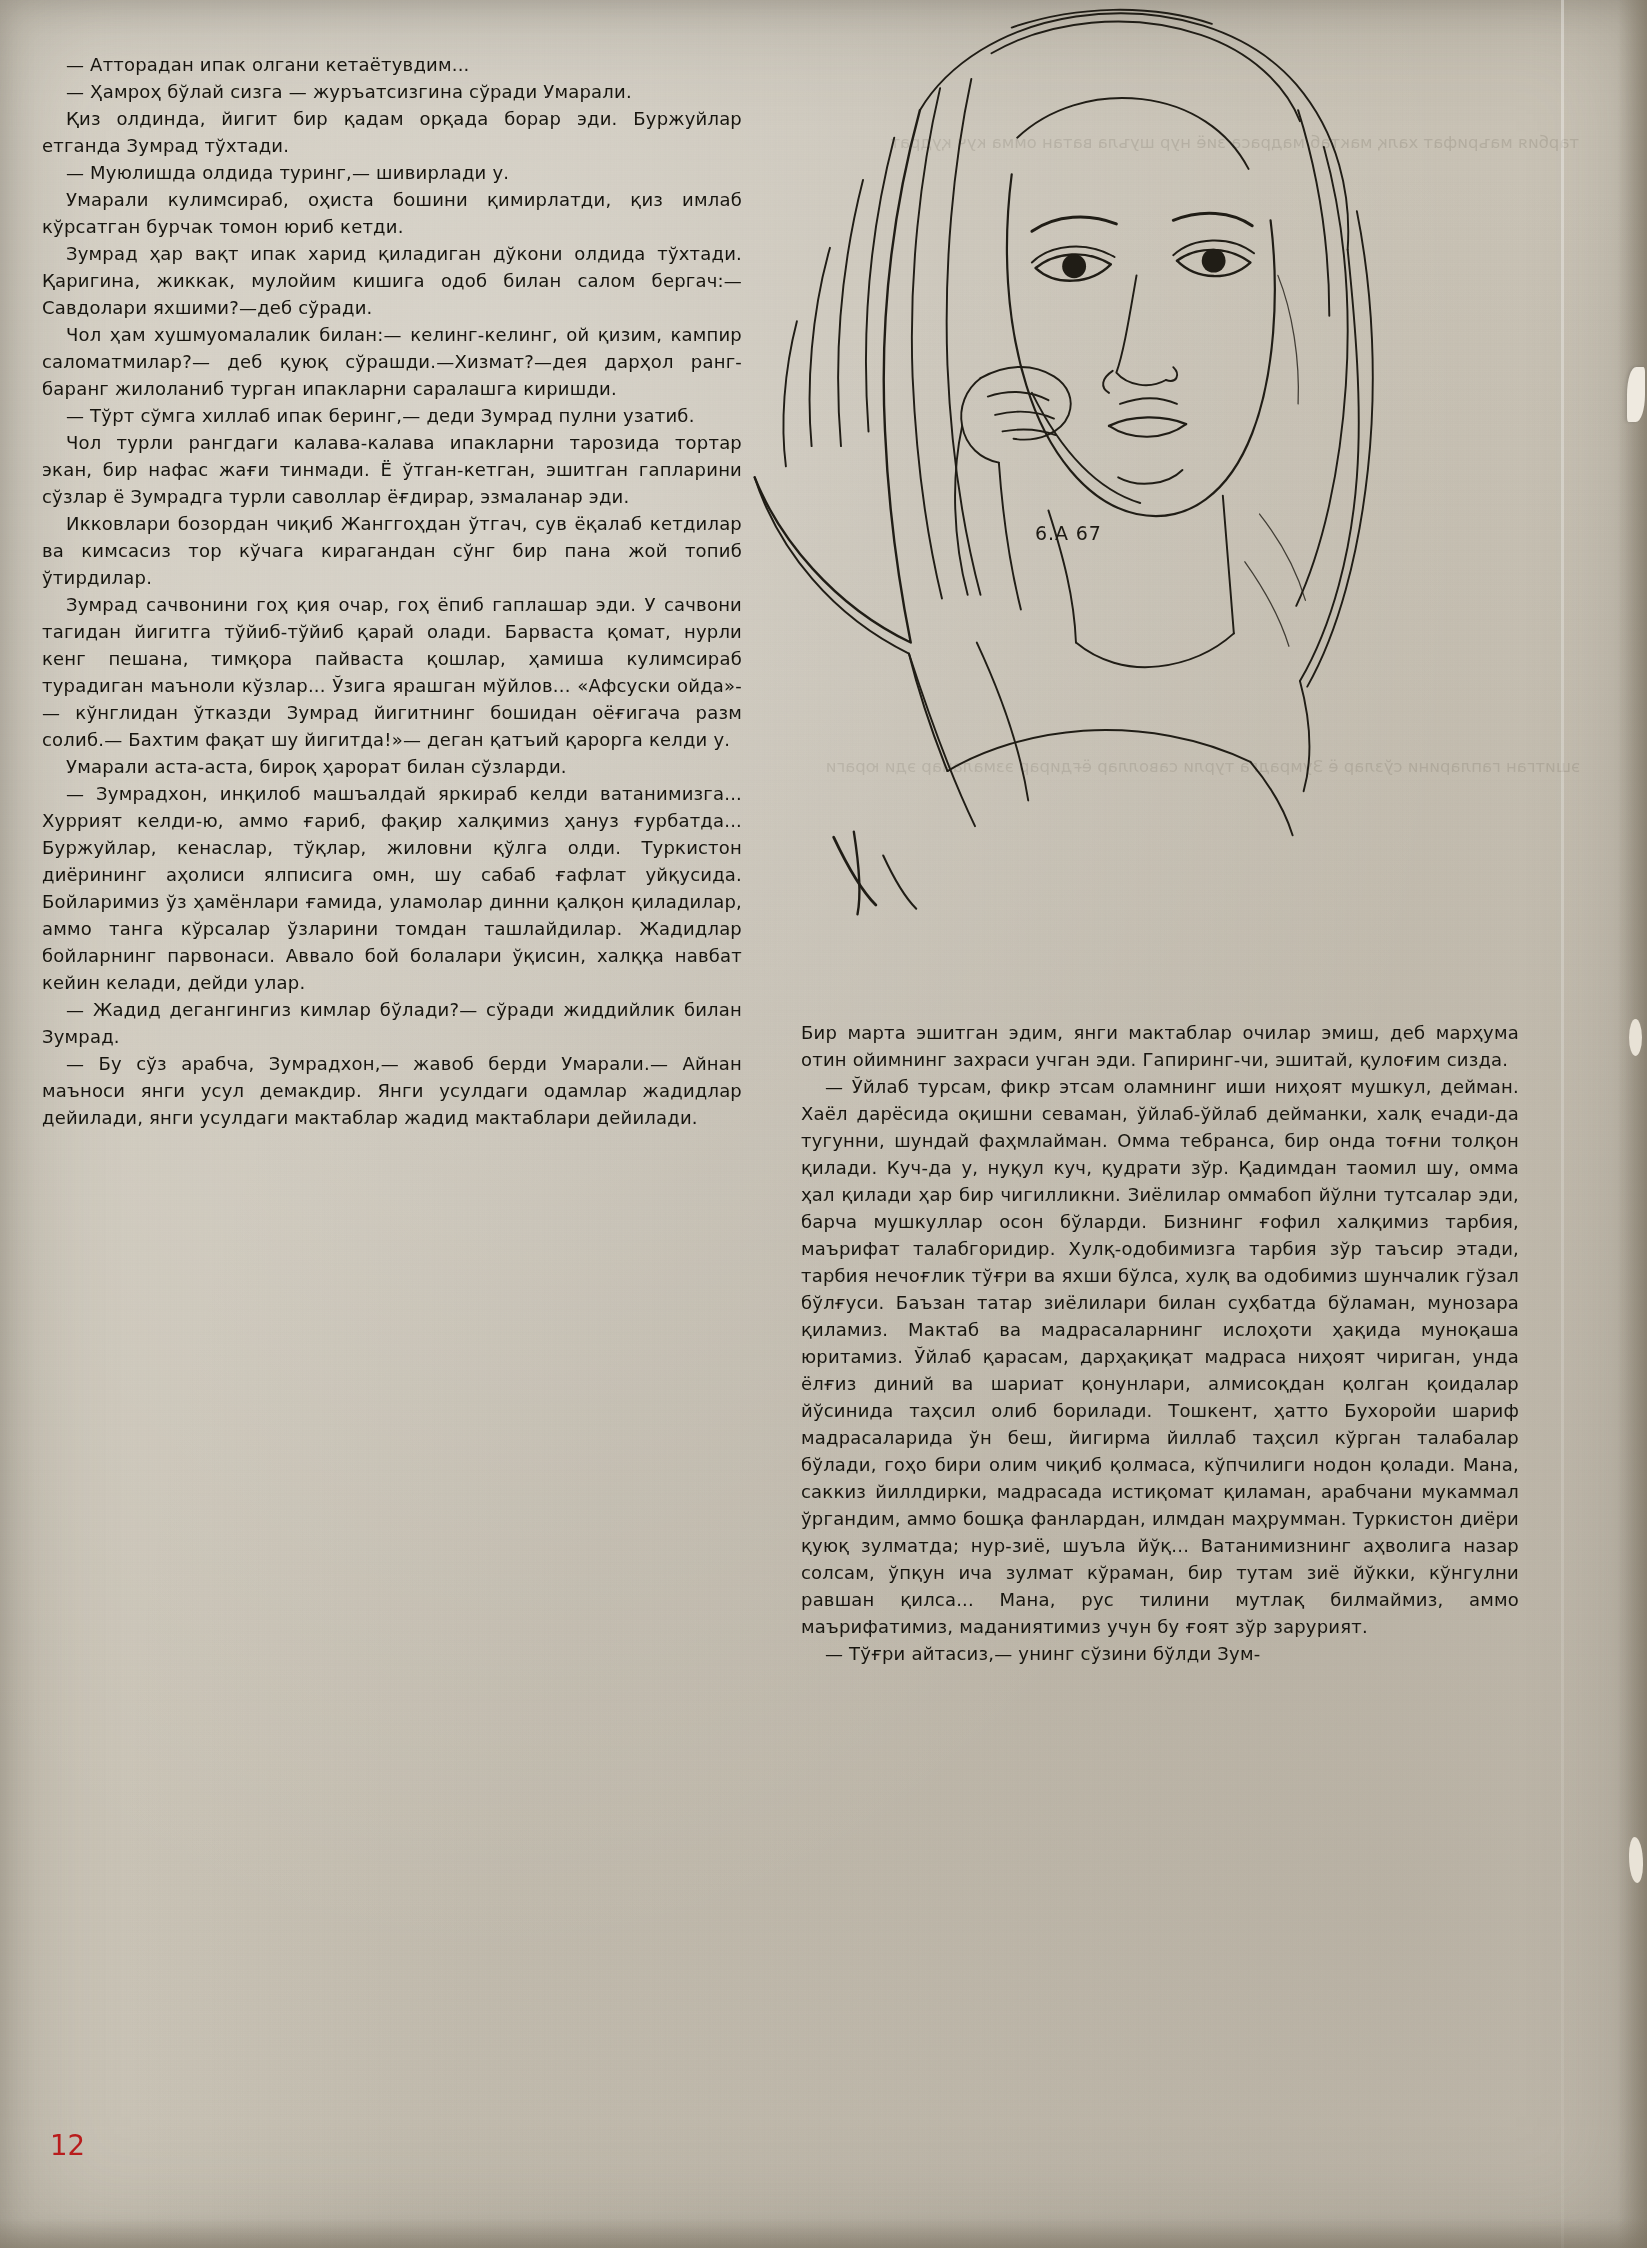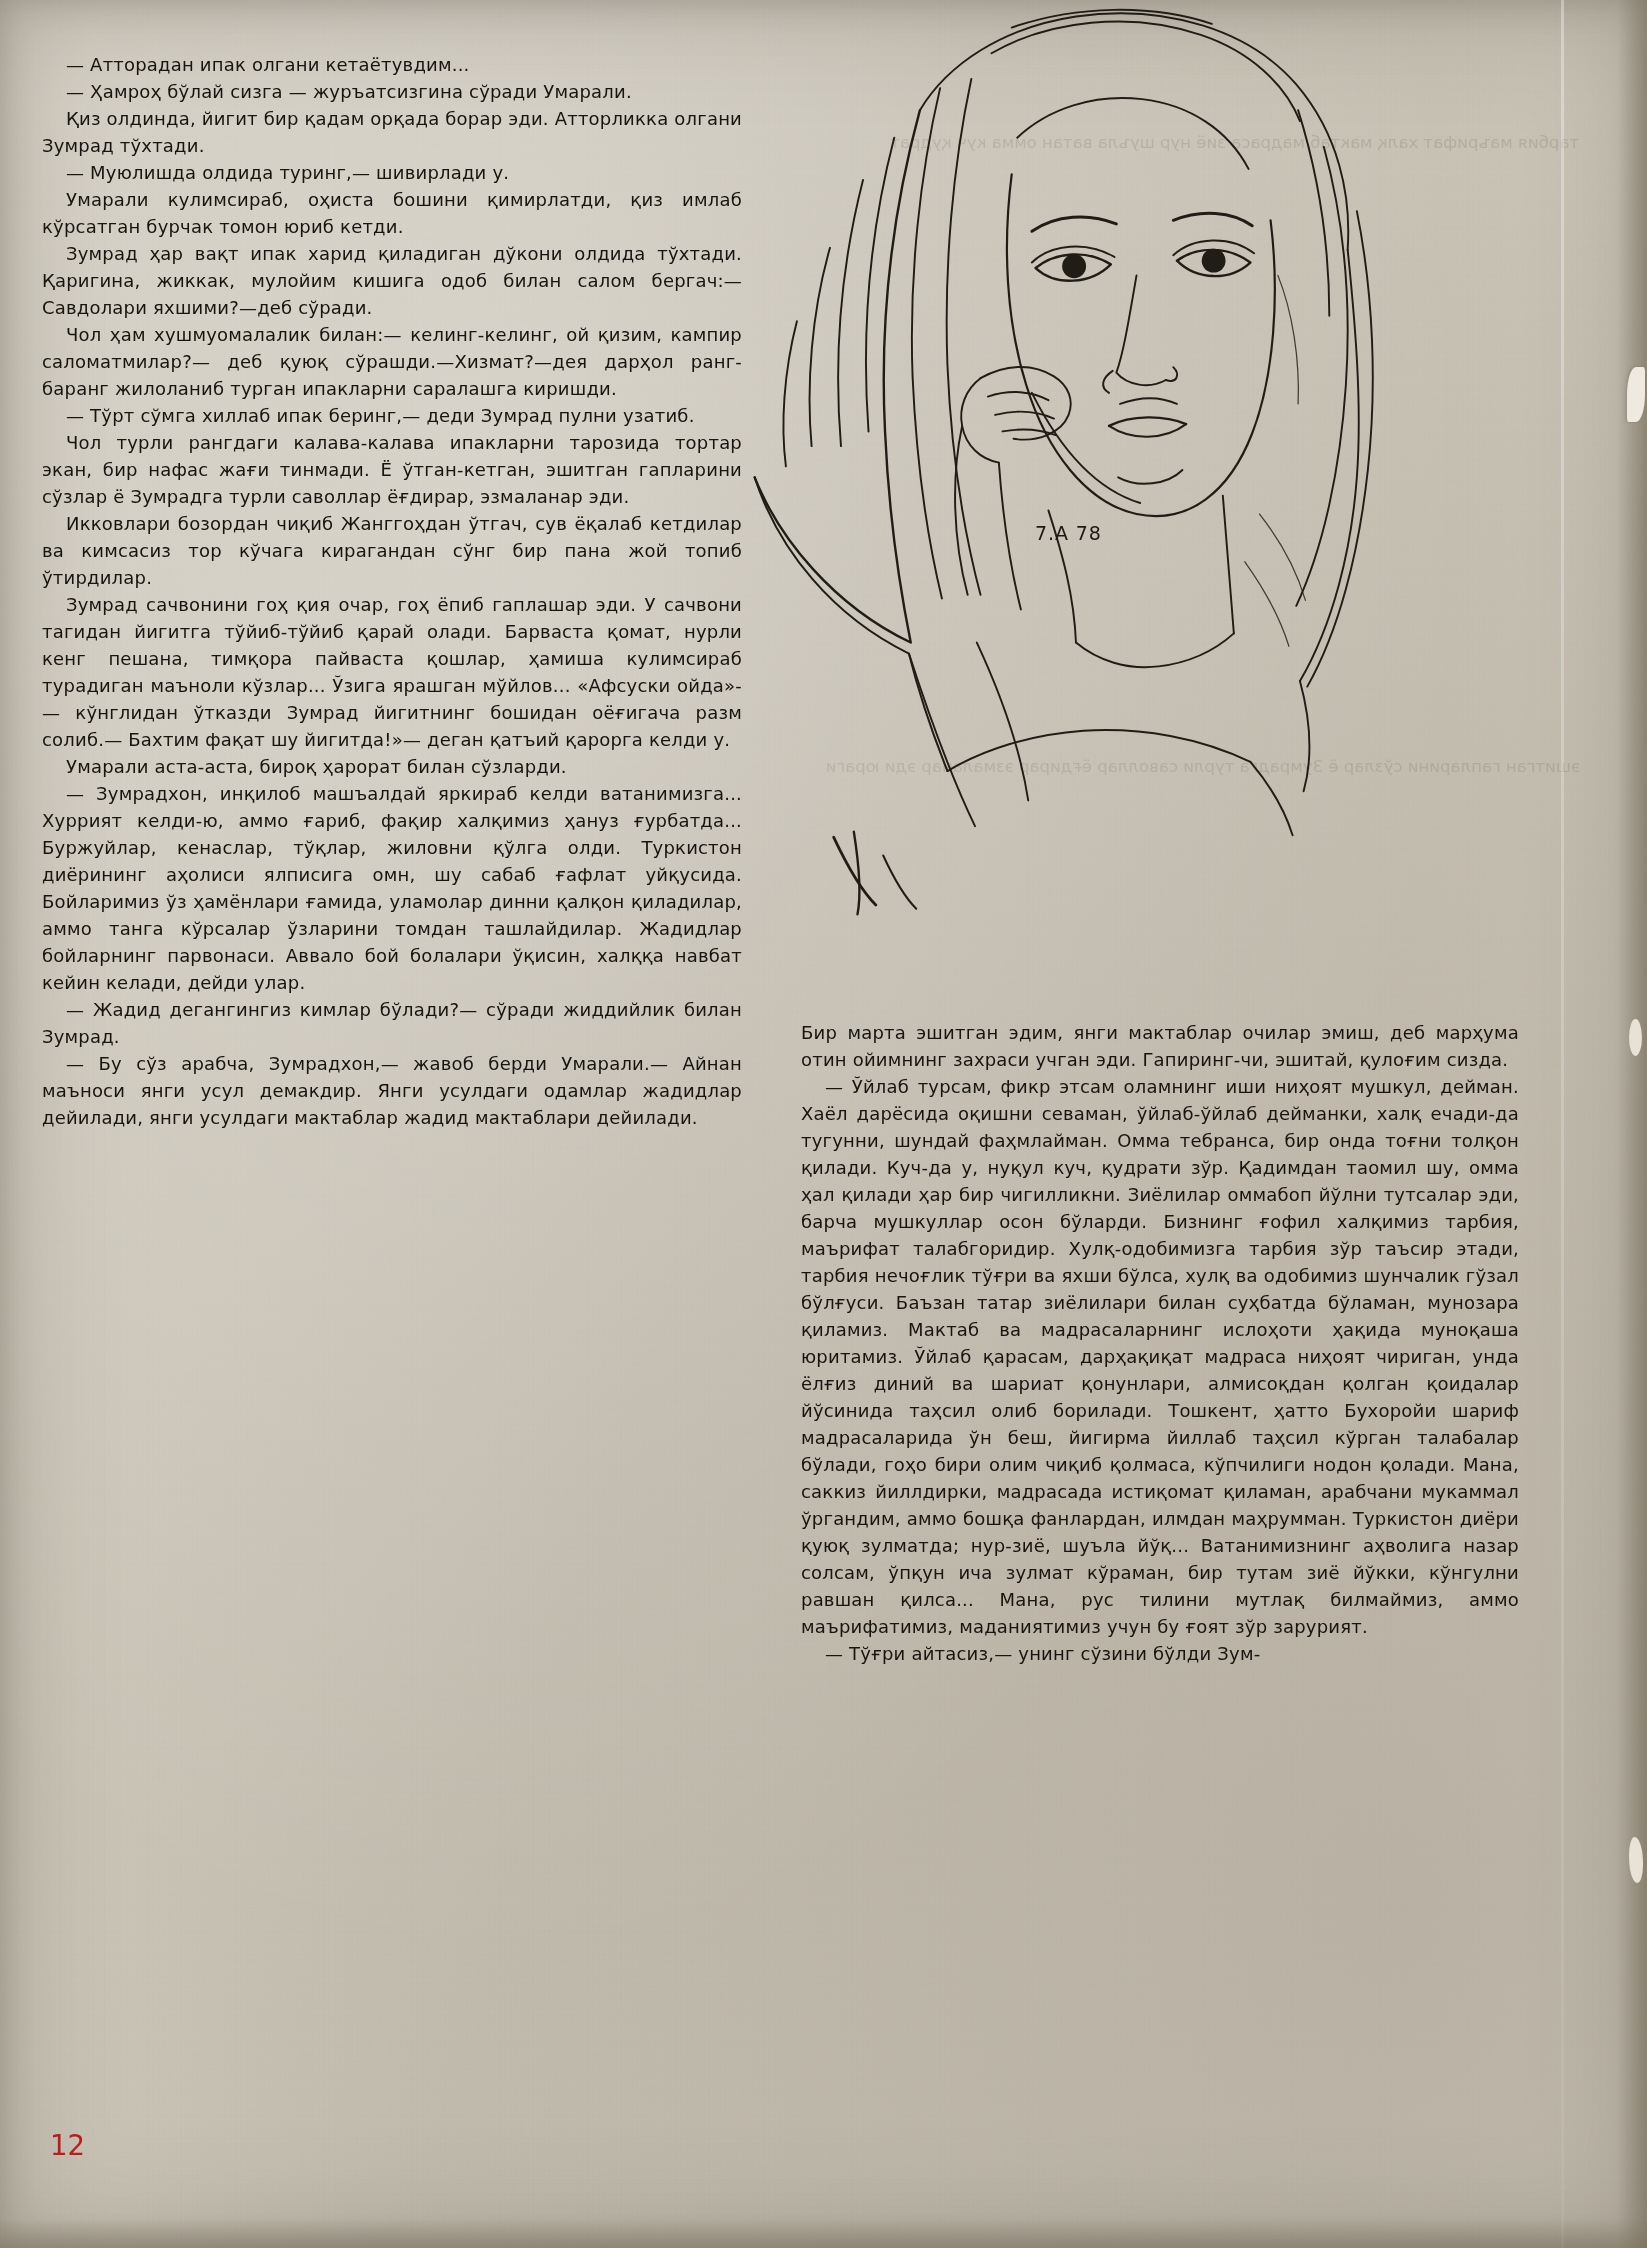--- a/index.html
+++ b/index.html
@@ -228,27 +228,27 @@
       <path d="M236 912 C252 946 268 972 282 986" stroke-width="3"></path>
       <path d="M258 906 C264 944 266 976 262 996" stroke-width="2.6"></path>
       <path d="M290 932 C302 958 314 978 326 990" stroke-width="2.2"></path>
 
       <g stroke-width="1.4" opacity=".8">
         <path d="M720 300 C736 340 744 392 742 440"></path>
         <path d="M700 560 C722 588 740 620 750 654"></path>
         <path d="M684 612 C704 640 722 672 732 704"></path>
       </g>
     </svg>
-    <div style="position:absolute; left:418px; top:522px; font-family:'DejaVu Sans', sans-serif; font-size:19px; color:#1d1a14; letter-spacing:0.9px;">7.A 78</div>
+    <div style="position:absolute; left:418px; top:522px; font-family:'DejaVu Sans', sans-serif; font-size:19px; color:#1d1a14; letter-spacing:0.9px;">6.A 67</div>
   </div>
 
   <div class="col" id="col-left">
     <p>— Атторадан ипак олгани кетаётувдим...</p>
     <p>— Ҳамроҳ бўлай сизга — журъатсизгина сўради Умарали.</p>
-    <p>Қиз олдинда, йигит бир қадам орқада борар эди. Атторликка олгани Зумрад тўхтади.</p>
+    <p>Қиз олдинда, йигит бир қадам орқада борар эди. Буржуйлар етганда Зумрад тўхтади.</p>
     <p>— Муюлишда олдида туринг,— шивирлади у.</p>
     <p>Умарали кулимсираб, оҳиста бошини қимирлатди, қиз имлаб кўрсатган бурчак томон юриб кетди.</p>
     <p>Зумрад ҳар вақт ипак харид қиладиган дўкони олдида тўхтади. Қаригина, жиккак, мулойим кишига одоб билан салом бергач:—Савдолари яхшими?—деб сўради.</p>
     <p>Чол ҳам хушмуомалалик билан:— келинг-келинг, ой қизим, кампир саломатмилар?— деб қуюқ сўрашди.—Хизмат?—дея дарҳол ранг-баранг жилоланиб турган ипакларни саралашга киришди.</p>
     <p>— Тўрт сўмга хиллаб ипак беринг,— деди Зумрад пулни узатиб.</p>
     <p>Чол турли рангдаги калава-калава ипакларни тарозида тортар экан, бир нафас жағи тинмади. Ё ўтган-кетган, эшитган гапларини сўзлар ё Зумрадга турли саволлар ёғдирар, эзмаланар эди.</p>
     <p>Икковлари бозордан чиқиб Жанггоҳдан ўтгач, сув ёқалаб кетдилар ва кимсасиз тор кўчага кирагандан сўнг бир пана жой топиб ўтирдилар.</p>
     <p>Зумрад сачвонини гоҳ қия очар, гоҳ ёпиб гаплашар эди. У сачвони тагидан йигитга тўйиб-тўйиб қарай олади. Барваста қомат, нурли кенг пешана, тимқора пайваста қошлар, ҳамиша кулимсираб турадиган маъноли кўзлар... Ўзига яраш­ган мўйлов... «Афсуски ойда»-— кўнглидан ўтказди Зумрад йигитнинг бошидан оёғигача разм солиб.— Бахтим фақат шу йигитда!»— деган қатъий қарорга келди у.</p>
     <p>Умарали аста-аста, бироқ ҳарорат билан сўзларди.</p>
     <p>— Зумрадхон, инқилоб машъалдай яркираб келди ватанимизга... Хуррият келди-ю, аммо ғариб, фақир халқимиз ҳануз ғурбатда... Буржуйлар, кенаслар, тўқлар, жиловни қўлга олди. Туркистон диёрининг аҳолиси ялписига омн, шу сабаб ғафлат уйқусида. Бойларимиз ўз ҳамёнлари ғамида, уламолар динни қалқон қиладилар, аммо танга кўрсалар ўзларини томдан ташлайдилар. Жадидлар бойларнинг парвонаси. Аввало бой болалари ўқисин, халққа навбат кейин келади, дейди улар.</p>

